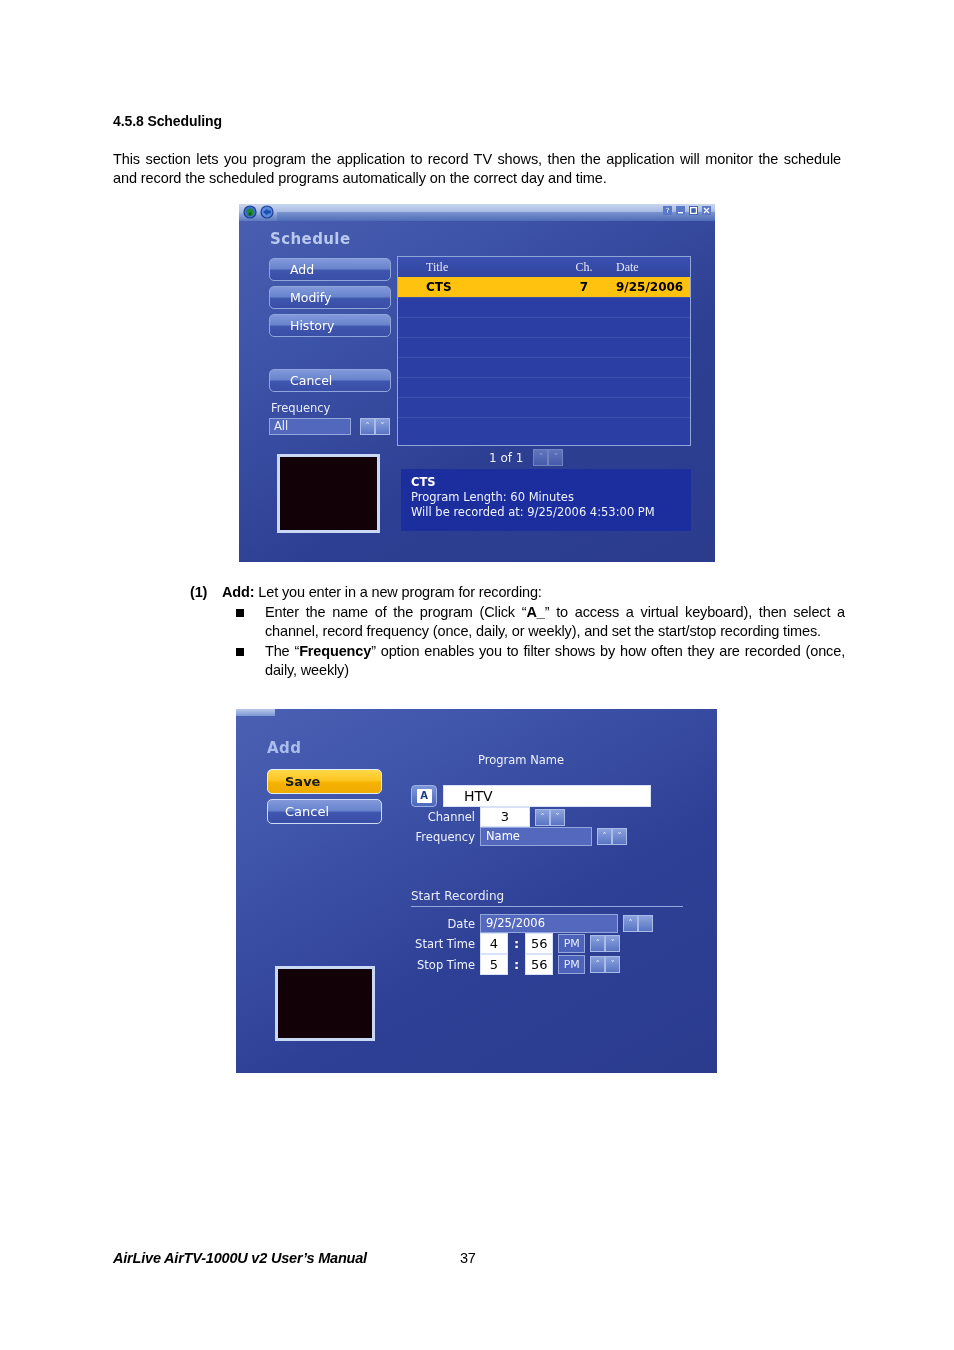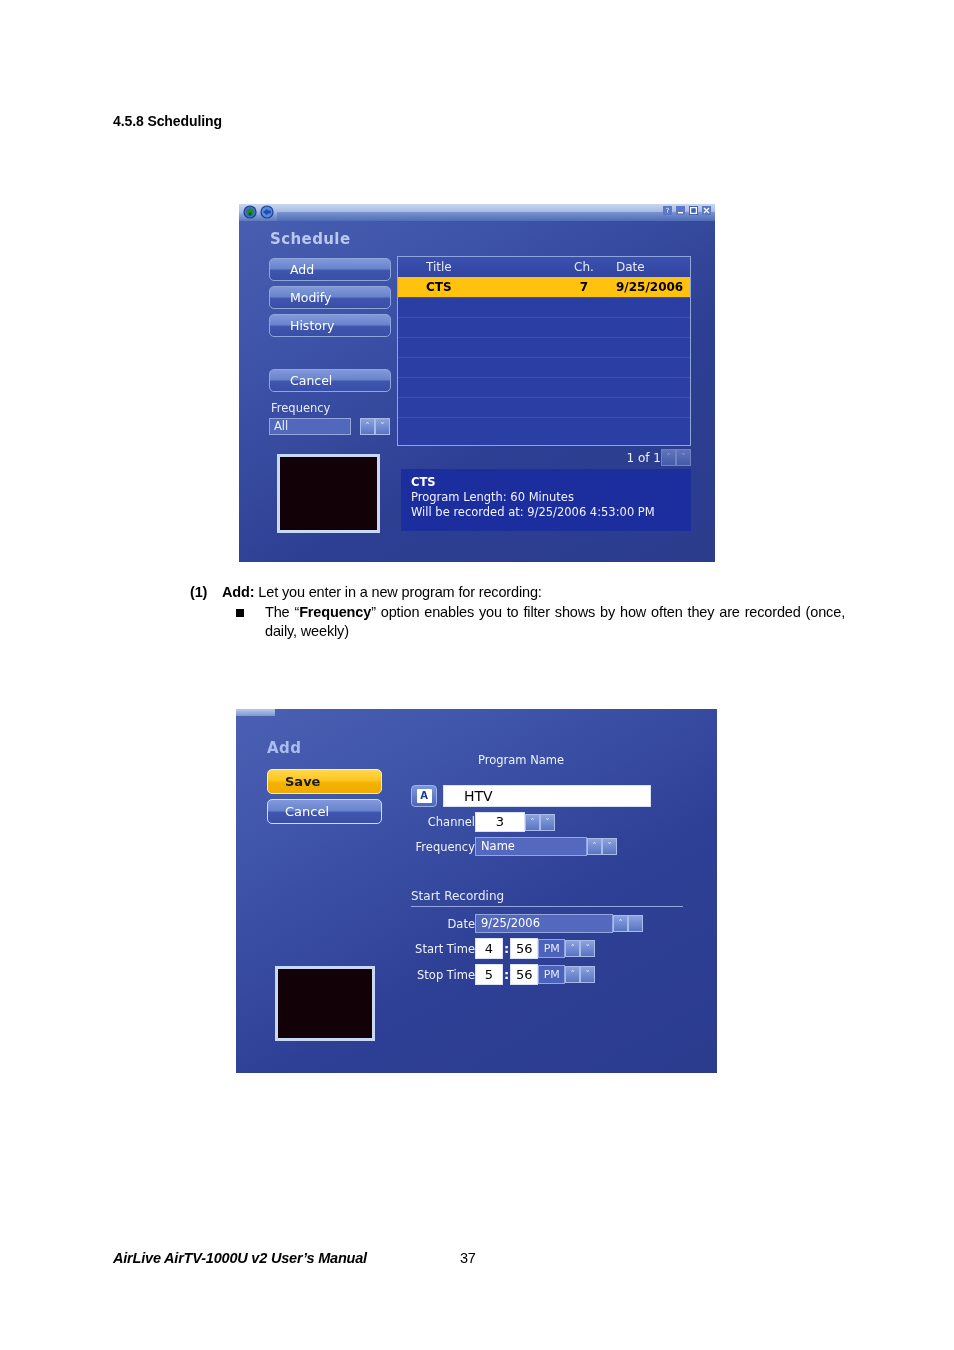--- a/index.html
+++ b/index.html
@@ -204,20 +204,21 @@
     background: #2b3ea4;
     border: 1px solid #8fa6db;
   }
   .sl-head {
     display: flex;
     height: 20px;
     align-items: center;
     font-size: 12px;
     color: #e5e9f7;
     background: linear-gradient(to bottom, #3a4fb0, #32459f);
+    font-family: Liberation Serif, serif;
   }
   .sl-row {
     display: flex;
     height: 20px;
     align-items: center;
     font-size: 12px;
     border-top: 1px solid #3e50ad;
     color: #ffffff;
   }
   .sl-row.sel {
@@ -229,21 +230,21 @@
   .c-title { width: 158px; padding-left: 28px; }
   .c-ch { width: 56px; text-align: center; }
   .c-date { flex: 1; padding-left: 4px; }
 
   .pager {
     position: absolute;
     left: 250px; top: 245px;
     width: 202px;
     display: flex;
     align-items: center;
-    justify-content: flex-end;
+    gap: 10px;
     font-size: 12px;
     color: #eef1fb;
   }
   .pager .spin-btn { opacity: .55; }
 
   .preview {
     position: absolute;
     left: 38px; top: 250px;
     width: 103px; height: 79px;
     background: #120208;
@@ -318,21 +319,21 @@
     background: #ffffff;
     border: 1px solid #d9e2f6;
     color: #000;
     font-size: 14px;
     line-height: 20px;
     padding-left: 20px;
   }
   .lbl-row {
     display: flex;
     align-items: center;
-    margin-top: 5px;
+    gap: 5px;
   }
   .lbl {
     font-size: 11.5px;
     color: #eef1fb;
     text-align: right;
     width: 64px;
   }
   .num-input {
     width: 50px; height: 20px;
     background: #ffffff;
@@ -408,20 +409,21 @@
     width: 100px; height: 75px;
   }
 </style>
 </head>
 <body>
 
 <div class="page">
 
   <div class="heading">4.5.8 Scheduling</div>
 
+  <div class="intro">This section lets you program the application to record TV shows, then the application will monitor the schedule and record the scheduled programs automatically on the correct day and time.</div>
 
   <div class="app-win" id="schedule-window">
 
     <div class="titlebar">
       <div class="titlebar-tail"></div>
       <div class="titlebar-left">
         <svg class="tb-icon" viewBox="0 0 14 14">
           <circle cx="7" cy="7" r="6.6" fill="#1e3f8f"></circle>
           <circle cx="7" cy="7" r="5.4" fill="#3f6fd0"></circle>
           <path d="M7 2.8 L11.4 6.6 L10 6.6 L10 10.6 L4 10.6 L4 6.6 L2.6 6.6 Z" fill="#1c8c2a"></path>
@@ -510,20 +512,23 @@
     </div>
   </div>
 
   <div class="list-block">
     <div class="li1">
       <span class="num">(1)</span>
       <span class="lead">Add:</span><span> Let you enter in a new program for recording:</span>
     </div>
     <div class="bullets">
       <div class="bullet-row">
+        <span class="sq"></span><span>Enter the name of the program (Click “</span><b>A_</b><span>” to access a virtual keyboard), then select a channel, record frequency (once, daily, or weekly), and set the start/stop recording times.</span>
+      </div>
+      <div class="bullet-row">
         <span class="sq"></span><span>The “</span><b>Frequency</b><span>” option enables you to filter shows by how often they are recorded (once, daily, weekly)</span>
       </div>
     </div>
   </div>
 
   <div class="app-win" id="add-window">
     <div class="titlestub"></div>
 
     <div class="win-title">Add</div>
 

